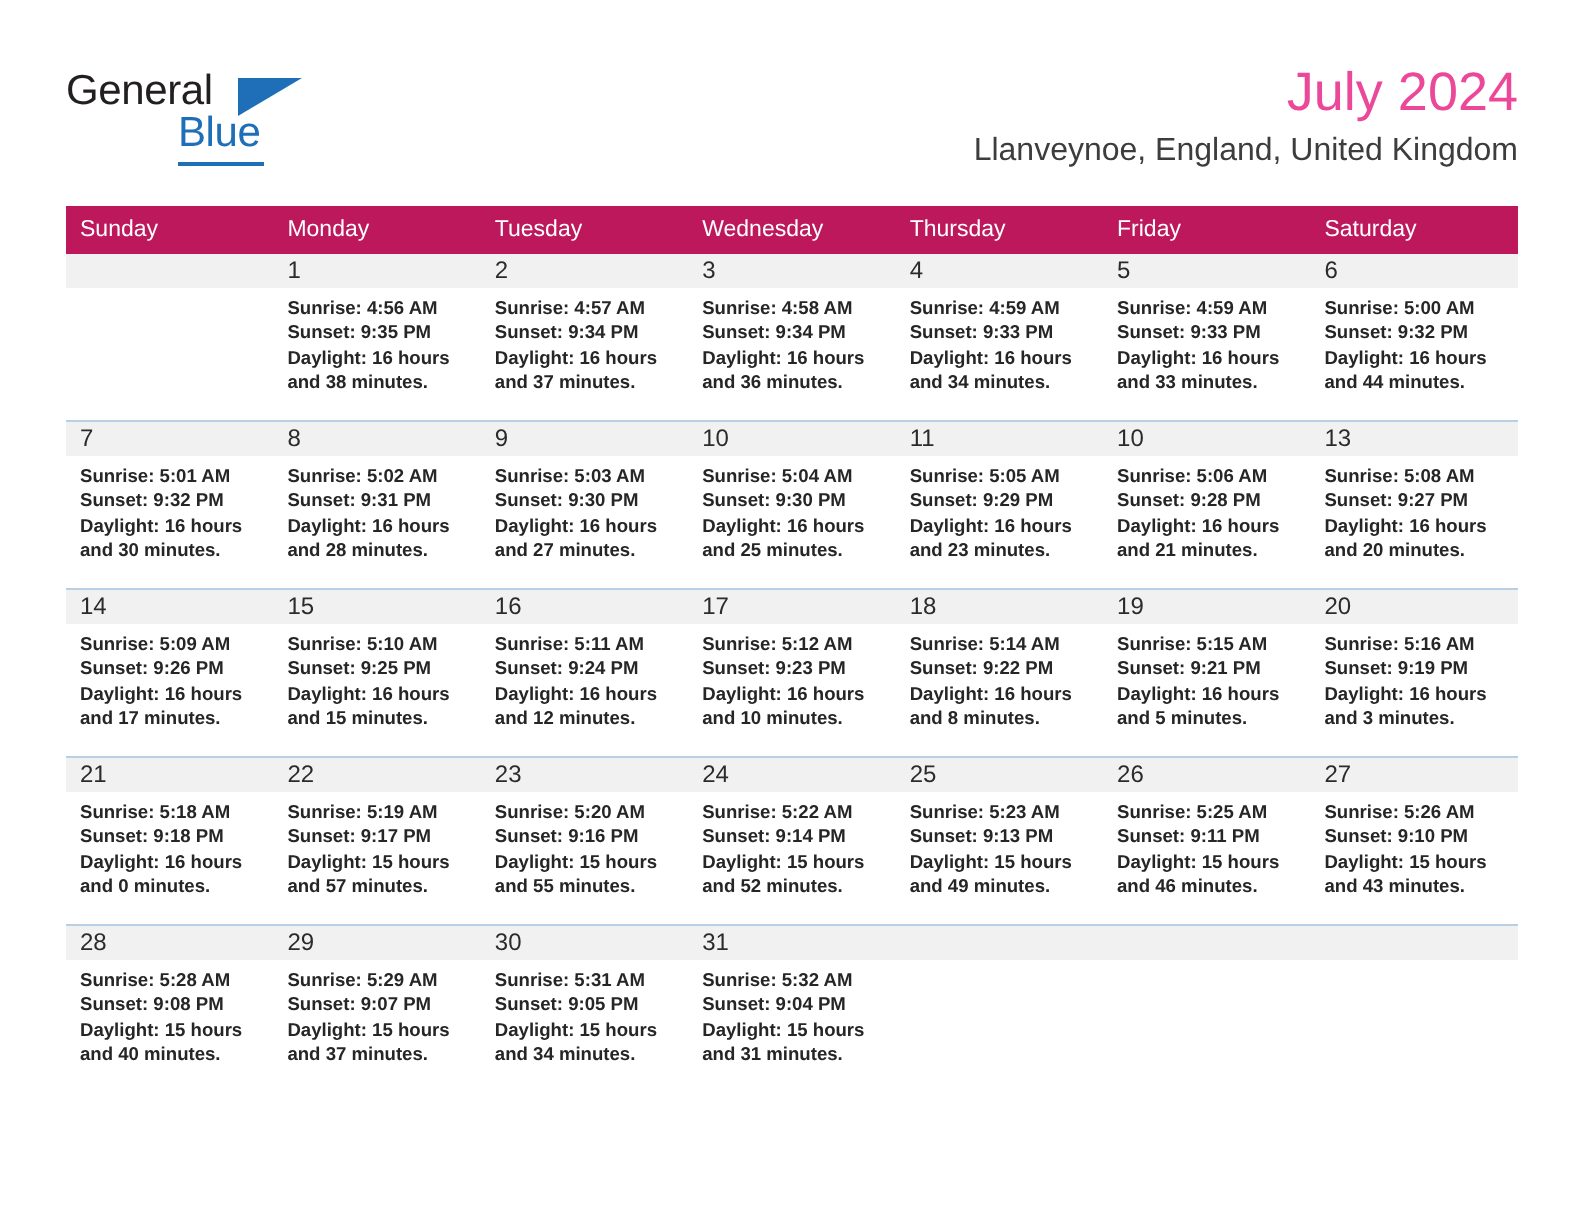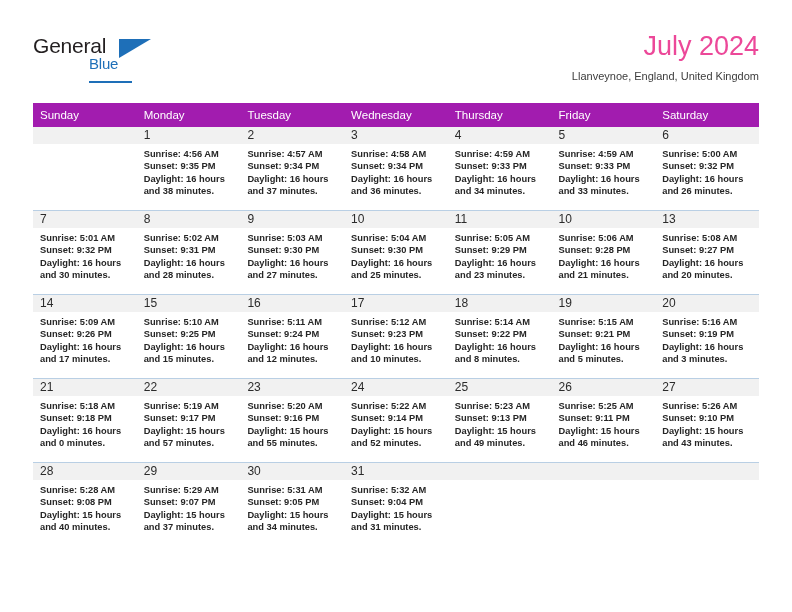--- a/index.html
+++ b/index.html
@@ -54,21 +54,21 @@
     top: 5px;
     width: 0;
     height: 0;
     border-left: 32px solid #1e6fb8;
     border-bottom: 19px solid transparent;
   }
   .logo-blue {
     position: absolute;
     left: 56px;
     top: 21px;
-    font-size: 15px;
+    font-size: 21px;
     letter-spacing: -0.2px;
     color: #1e6fb8;
     font-family: "Liberation Sans", sans-serif;
   }
   .logo-underline {
     position: absolute;
     left: 56px;
     top: 47px;
     width: 43px;
     height: 2px;
@@ -83,38 +83,38 @@
   }
   .cal-title {
     font-size: 27px;
     color: #ec4899;
     line-height: 32px;
     font-weight: normal;
     white-space: nowrap;
   }
   .cal-subtitle {
     margin-top: 5px;
-    font-size: 11px;
+    font-size: 16px;
     color: #3d3d3d;
     line-height: 18px;
     white-space: nowrap;
   }
 
   
   .calendar {
     position: absolute;
     left: 33px;
     top: 103px;
     width: 726px;
     border-collapse: collapse;
     table-layout: fixed;
   }
 
   .calendar th {
-    background: #a21caf;
+    background: #be185d;
     color: #ffffff;
     font-size: 11.5px;
     font-weight: normal;
     text-align: left;
     padding: 5px 0 5px 7px;
     height: 14px;
     border: none;
   }
 
   .calendar td {
@@ -262,21 +262,21 @@
               </div>
             </div>
           </td>
           <td>
             <div class="cell-inner">
               <div class="daynum-band">6</div>
               <div class="cell-body">
                 <div>Sunrise: 5:00 AM</div>
                 <div>Sunset: 9:32 PM</div>
                 <div>Daylight: 16 hours</div>
-                <div>and 26 minutes.</div>
+                <div>and 44 minutes.</div>
               </div>
             </div>
           </td>
         </tr>
         <tr class="week-row">
           <td>
             <div class="cell-inner">
               <div class="daynum-band">7</div>
               <div class="cell-body">
                 <div>Sunrise: 5:01 AM</div>

